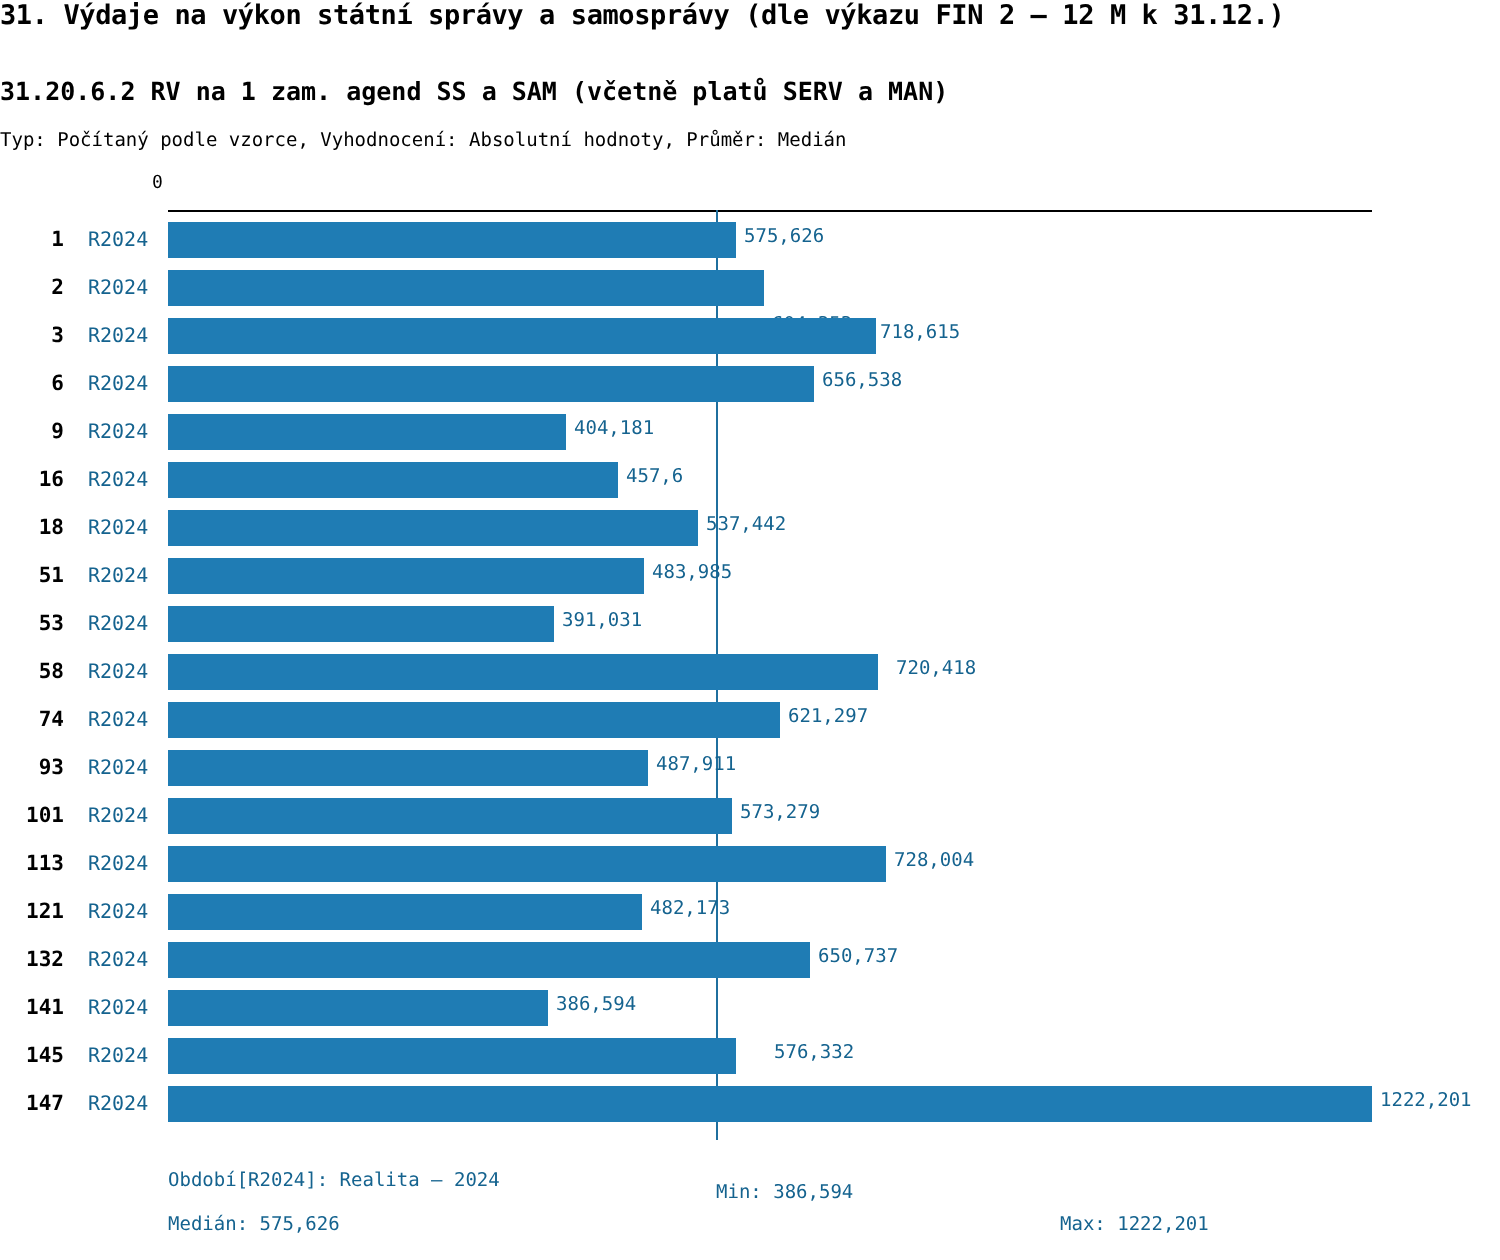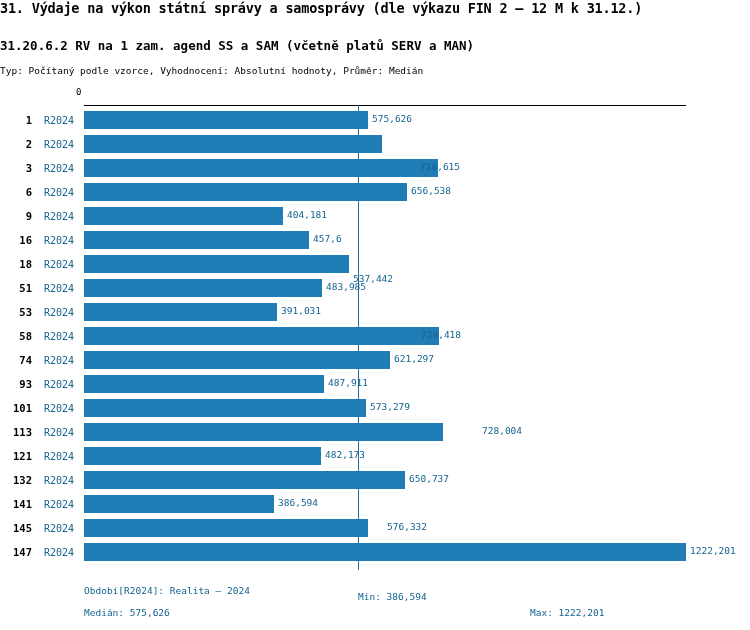--- a/index.html
+++ b/index.html
@@ -177,21 +177,21 @@
           <div class="bar" style="width: 298px; background: rgb(31, 124, 180);"></div>
         </div>
         <div class="bar-value" style="left: 386px; margin-top: 20px;">604,353</div>
       </div>
       <div class="row">
         <div class="row-index">3</div>
         <div class="row-period">R2024</div>
         <div class="bar-track" style="width: 354px;">
           <div class="bar" style="width: 354px; background: rgb(31, 124, 180);"></div>
         </div>
-        <div class="bar-value" style="left: 420px;">718,615</div>
+        <div class="bar-value" style="left: 440px;">718,615</div>
       </div>
       <div class="row">
         <div class="row-index">6</div>
         <div class="row-period">R2024</div>
         <div class="bar-track" style="width: 323px;">
           <div class="bar" style="width: 323px; background: rgb(31, 124, 180);"></div>
         </div>
         <div class="bar-value" style="left: 411px;">656,538</div>
       </div>
       <div class="row">
@@ -209,21 +209,21 @@
           <div class="bar" style="width: 225px; background: rgb(31, 124, 180);"></div>
         </div>
         <div class="bar-value" style="left: 313px;">457,6</div>
       </div>
       <div class="row">
         <div class="row-index">18</div>
         <div class="row-period">R2024</div>
         <div class="bar-track" style="width: 265px;">
           <div class="bar" style="width: 265px; background: rgb(31, 124, 180);"></div>
         </div>
-        <div class="bar-value" style="left: 353px; margin-top: 16px;">537,442</div>
+        <div class="bar-value" style="left: 353px;">537,442</div>
       </div>
       <div class="row">
         <div class="row-index">51</div>
         <div class="row-period">R2024</div>
         <div class="bar-track" style="width: 238px;">
           <div class="bar" style="width: 238px; background: rgb(31, 124, 180);"></div>
         </div>
         <div class="bar-value" style="left: 326px;">483,985</div>
       </div>
       <div class="row">
@@ -233,21 +233,21 @@
           <div class="bar" style="width: 193px; background: rgb(31, 124, 180);"></div>
         </div>
         <div class="bar-value" style="left: 281px;">391,031</div>
       </div>
       <div class="row">
         <div class="row-index">58</div>
         <div class="row-period">R2024</div>
         <div class="bar-track" style="width: 355px;">
           <div class="bar" style="width: 355px; background: rgb(31, 124, 180);"></div>
         </div>
-        <div class="bar-value" style="left: 421px;">720,418</div>
+        <div class="bar-value" style="left: 448px;">720,418</div>
       </div>
       <div class="row">
         <div class="row-index">74</div>
         <div class="row-period">R2024</div>
         <div class="bar-track" style="width: 306px;">
           <div class="bar" style="width: 306px; background: rgb(31, 124, 180);"></div>
         </div>
         <div class="bar-value" style="left: 394px;">621,297</div>
       </div>
       <div class="row">
@@ -265,21 +265,21 @@
           <div class="bar" style="width: 282px; background: rgb(31, 124, 180);"></div>
         </div>
         <div class="bar-value" style="left: 370px;">573,279</div>
       </div>
       <div class="row">
         <div class="row-index">113</div>
         <div class="row-period">R2024</div>
         <div class="bar-track" style="width: 359px;">
           <div class="bar" style="width: 359px; background: rgb(31, 124, 180);"></div>
         </div>
-        <div class="bar-value" style="left: 447px; margin-left: 35px;">728,004</div>
+        <div class="bar-value" style="left: 447px;">728,004</div>
       </div>
       <div class="row">
         <div class="row-index">121</div>
         <div class="row-period">R2024</div>
         <div class="bar-track" style="width: 237px;">
           <div class="bar" style="width: 237px; background: rgb(31, 124, 180);"></div>
         </div>
         <div class="bar-value" style="left: 325px;">482,173</div>
       </div>
       <div class="row">

